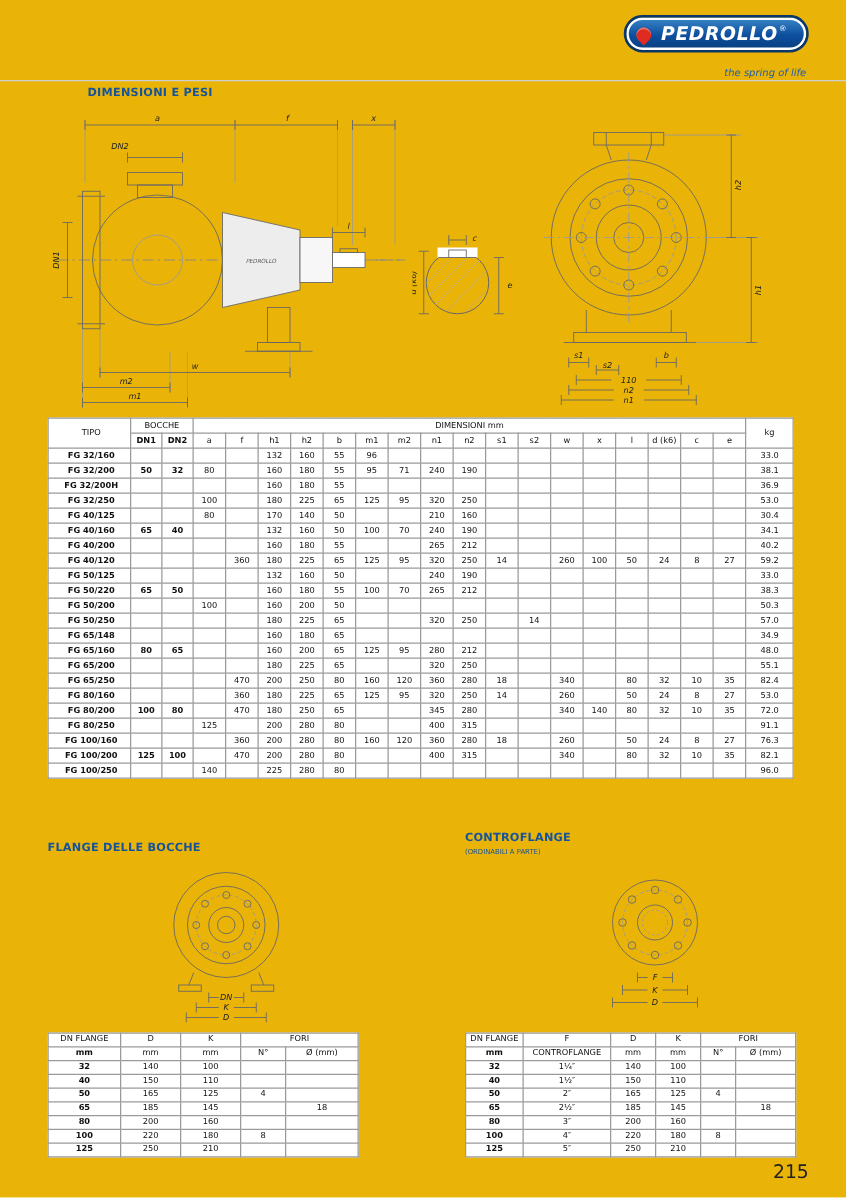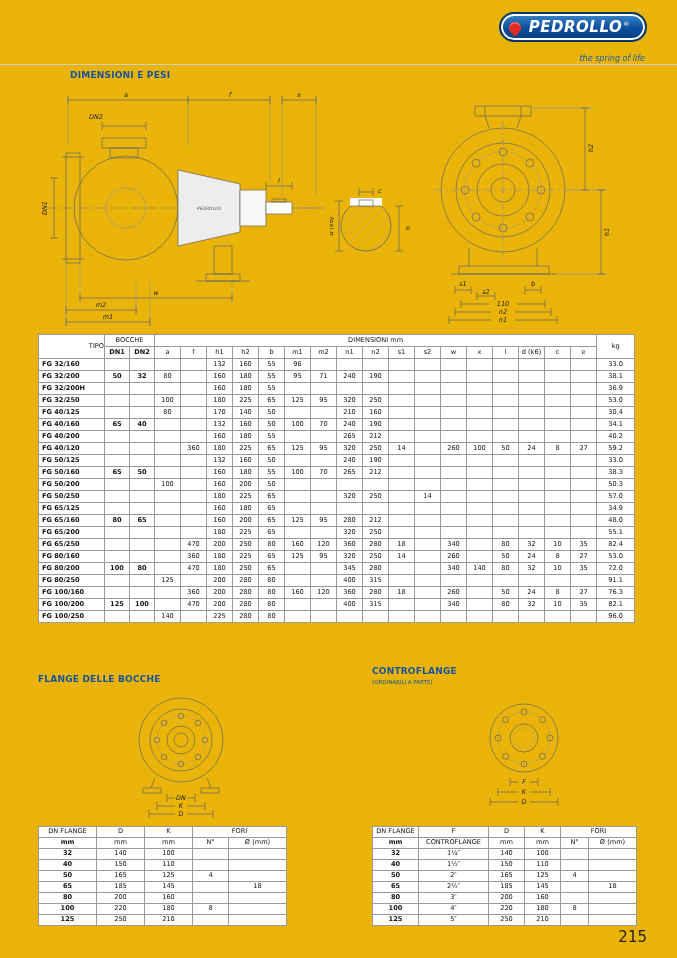--- a/index.html
+++ b/index.html
@@ -23,23 +23,23 @@
   .section-sub { position:absolute; color:#15549c; font-size:5.5px; }
 
   .drawing { position:absolute; }
   svg text { font-family:"DejaVu Sans", sans-serif; }
   .dim-label { font-size:6.5px; font-style:italic; fill:#222; }
 
   table { border-collapse:collapse; table-layout:fixed; background:#fff; }
   .dim-table { position:absolute; left:38px; top:334px; width:596px; font-size:6.6px; }
   .dim-table th, .dim-table td { border:1px solid #9a9a9a; text-align:center; height:12px; line-height:1.1;
                                  padding:0; font-weight:normal; overflow:hidden; white-space:nowrap; }
-  .dim-table td.first { text-align:left; padding-left:3px; font-weight:bold; }
+  .dim-table td.first { text-align:center; padding-left:3px; font-weight:bold; }
   .dim-table .b, .mini-table .b { font-weight:bold; }
-  th.left { text-align:right; padding-left:3px; }
+  th.left { text-align:center; padding-left:3px; }
 
   .mini-table { position:absolute; font-size:6.6px; }
   .mini-table th, .mini-table td { border:1px solid #9a9a9a; text-align:center; height:11px; line-height:1.1;
                                    padding:0 2px; font-weight:normal; white-space:nowrap; }
   .page-num { position:absolute; right:30px; bottom:12px; font-size:15px; color:#222; }
 </style>
 </head>
 <body>
 
 <div class="page">
@@ -466,21 +466,21 @@
           <td></td>
           <td></td>
           <td></td>
           <td></td>
           <td></td>
           <td></td>
           <td></td>
           <td>33.0</td>
         </tr>
         <tr>
-          <td class="b first">FG 50/160</td>
+          <td class="b first">FG 50/220</td>
           <td class="b">65</td>
           <td class="b">50</td>
           <td></td>
           <td></td>
           <td>160</td>
           <td>180</td>
           <td>55</td>
           <td>100</td>
           <td>70</td>
           <td>265</td>
@@ -535,21 +535,21 @@
           <td>14</td>
           <td></td>
           <td></td>
           <td></td>
           <td></td>
           <td></td>
           <td></td>
           <td>57.0</td>
         </tr>
         <tr>
-          <td class="b first">FG 65/125</td>
+          <td class="b first">FG 65/148</td>
           <td class="b"></td>
           <td class="b"></td>
           <td></td>
           <td></td>
           <td>160</td>
           <td>180</td>
           <td>65</td>
           <td></td>
           <td></td>
           <td></td>

